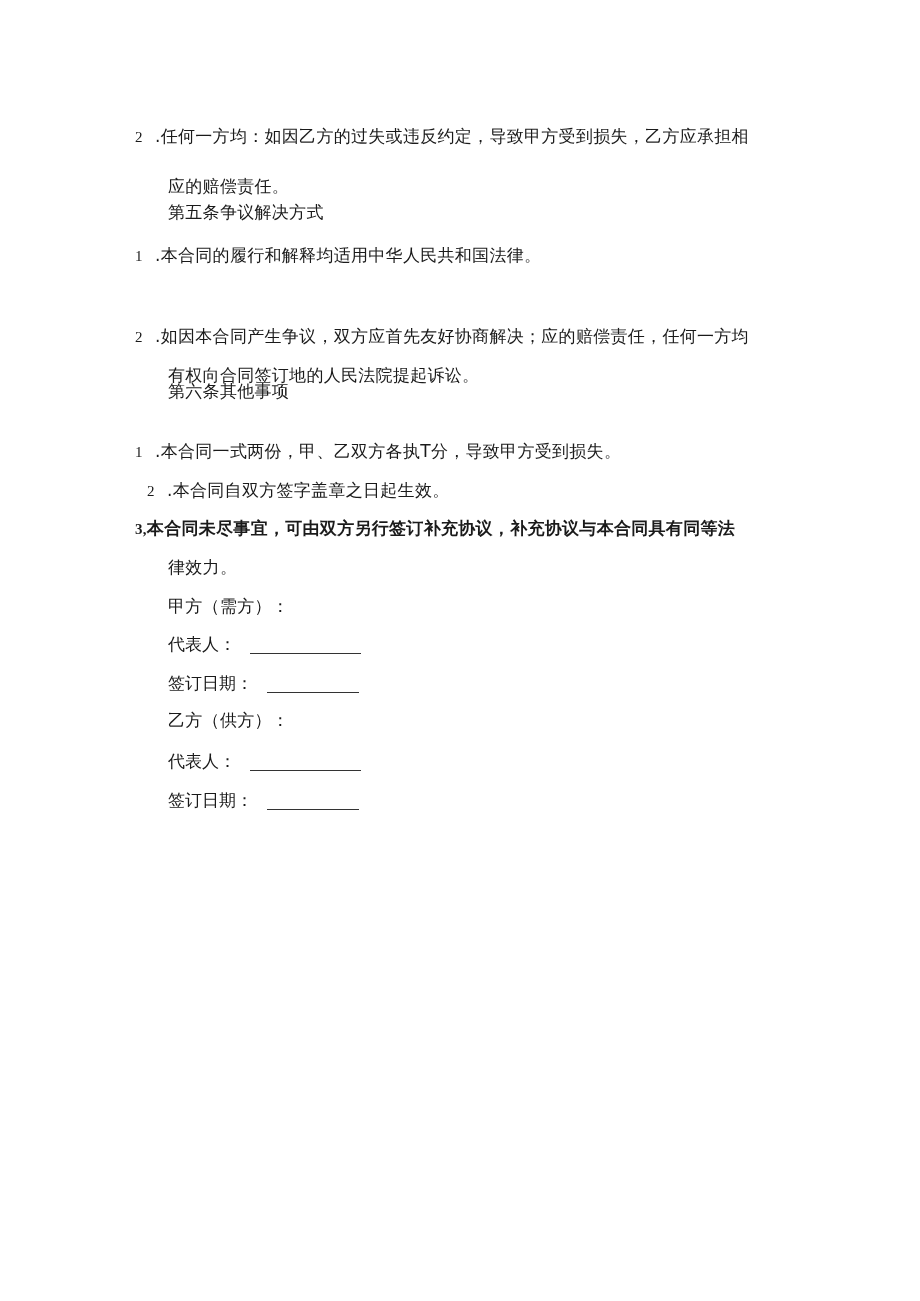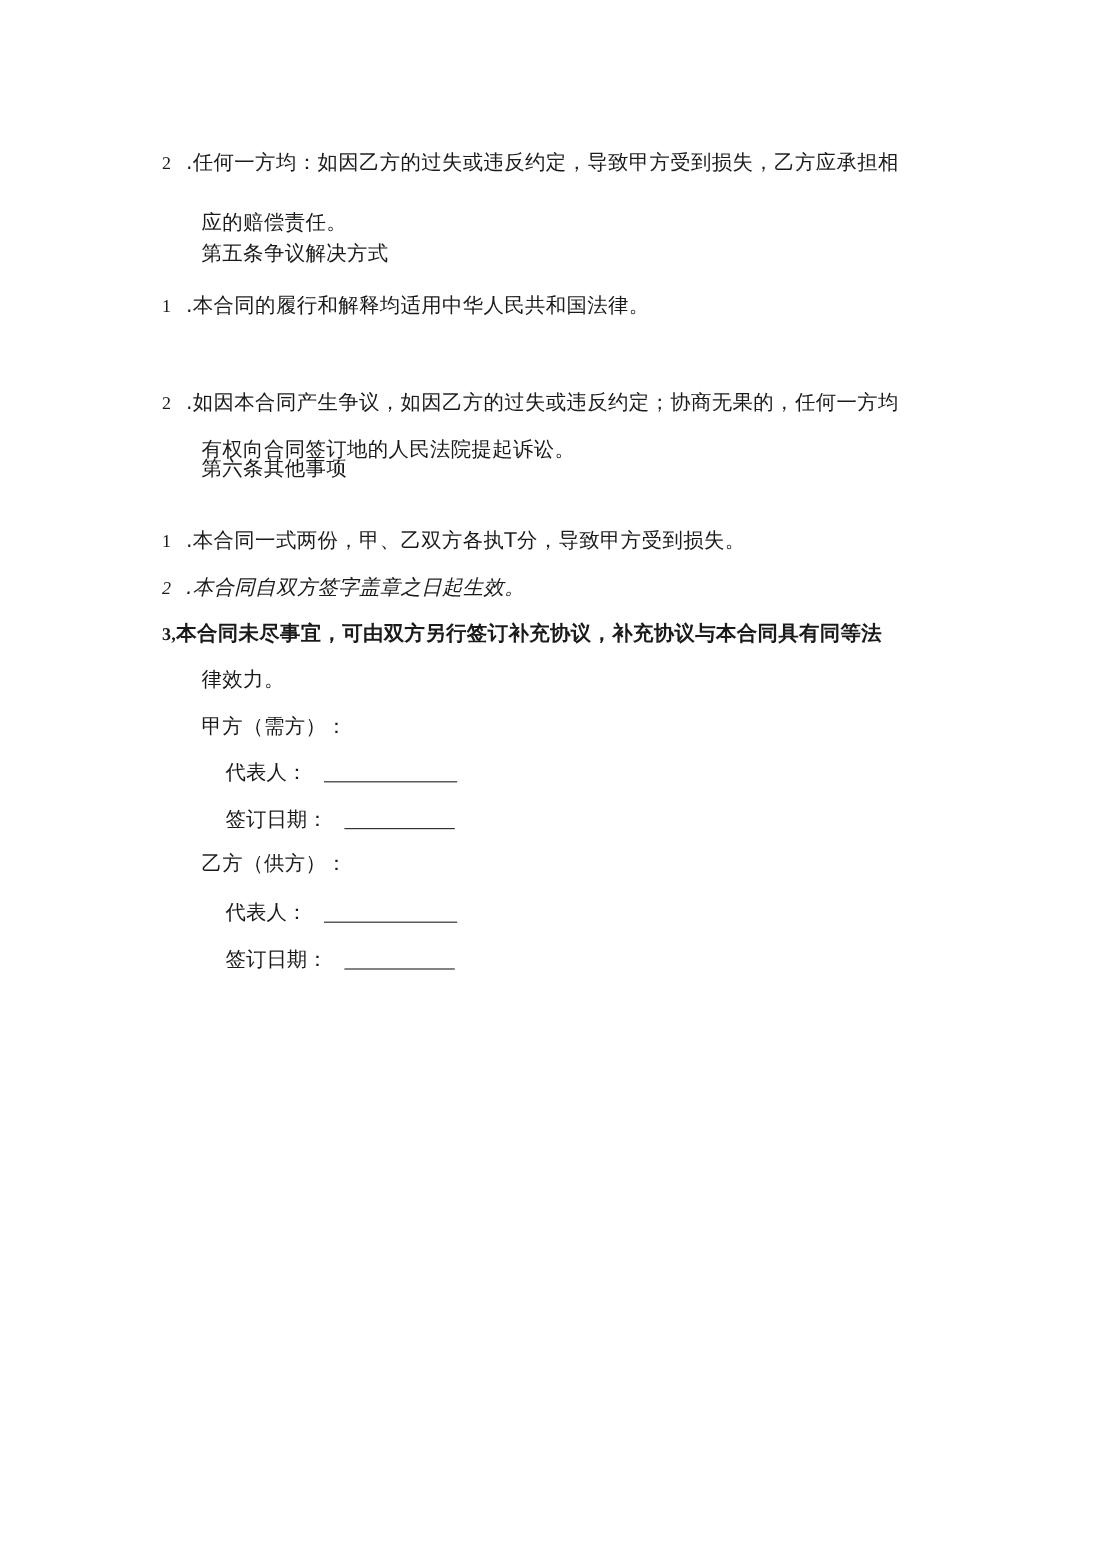--- a/index.html
+++ b/index.html
@@ -28,22 +28,21 @@
       display: inline-block;
     }
     .num.sp { width: 20px; }
     .sig-row {
       position: absolute;
       left: 168px;
       font-size: 17px;
       line-height: 22px;
       white-space: nowrap;
       display: flex;
-      align-items: flex-start;
-      margin-left: 20px;
+      align-items: center;
     }
     .sig-line {
       display: inline-block;
       border-bottom: 1px solid #333;
       height: 18px;
     }
   </style>
 </head>
 <body>
 
@@ -52,31 +51,31 @@
 </div>
 <div class="line" style="left:168px; top:163px;margin-top:12px;">应的赔偿责任。</div>
 
 <div class="line" style="left:168px; top:201px;">第五条争议解决方式</div>
 
 <div class="line" style="left:135px; top:244px;">
   <span class="num sp">1</span><span>.本合同的履行和解释均适用中华人民共和国法律。</span>
 </div>
 
 <div class="line" style="left:135px; top:325px;">
-  <span class="num sp">2</span><span>.如因本合同产生争议，如因乙方的过失或违反约定；协商无果的，任何一方均</span>
+  <span class="num sp">2</span><span>.如因本合同产生争议，双方应首先友好协商解决；应的赔偿责任，任何一方均</span>
 </div>
 <div class="line" style="left:168px; top:364px;">有权向合同签订地的人民法院提起诉讼。</div>
 
 <div class="line" style="left:168px; top:380px;">第六条其他事项</div>
 
 <div class="line" style="left:135px; top:440px;">
   <span class="num sp">1</span><span>.本合同一式两份，甲、乙双方各执T分，导致甲方受到损失。</span>
 </div>
 
-<div class="line" style="left:135px; top:479px;font-style:italic;">
+<div class="line" style="left:147px; top:479px;">
   <span class="num sp">2</span><span>.本合同自双方签字盖章之日起生效。</span>
 </div>
 
 <div class="line" style="left:135px; top:517px;font-weight:bold;">
   <span class="num">3,</span><span>本合同未尽事宜，可由双方另行签订补充协议，补充协议与本合同具有同等法</span>
 </div>
 <div class="line" style="left:168px; top:556px;">律效力。</div>
 
 <div class="line" style="left:168px; top:595px;">甲方（需方）：</div>
 <div class="sig-row" style="top:633px;">

